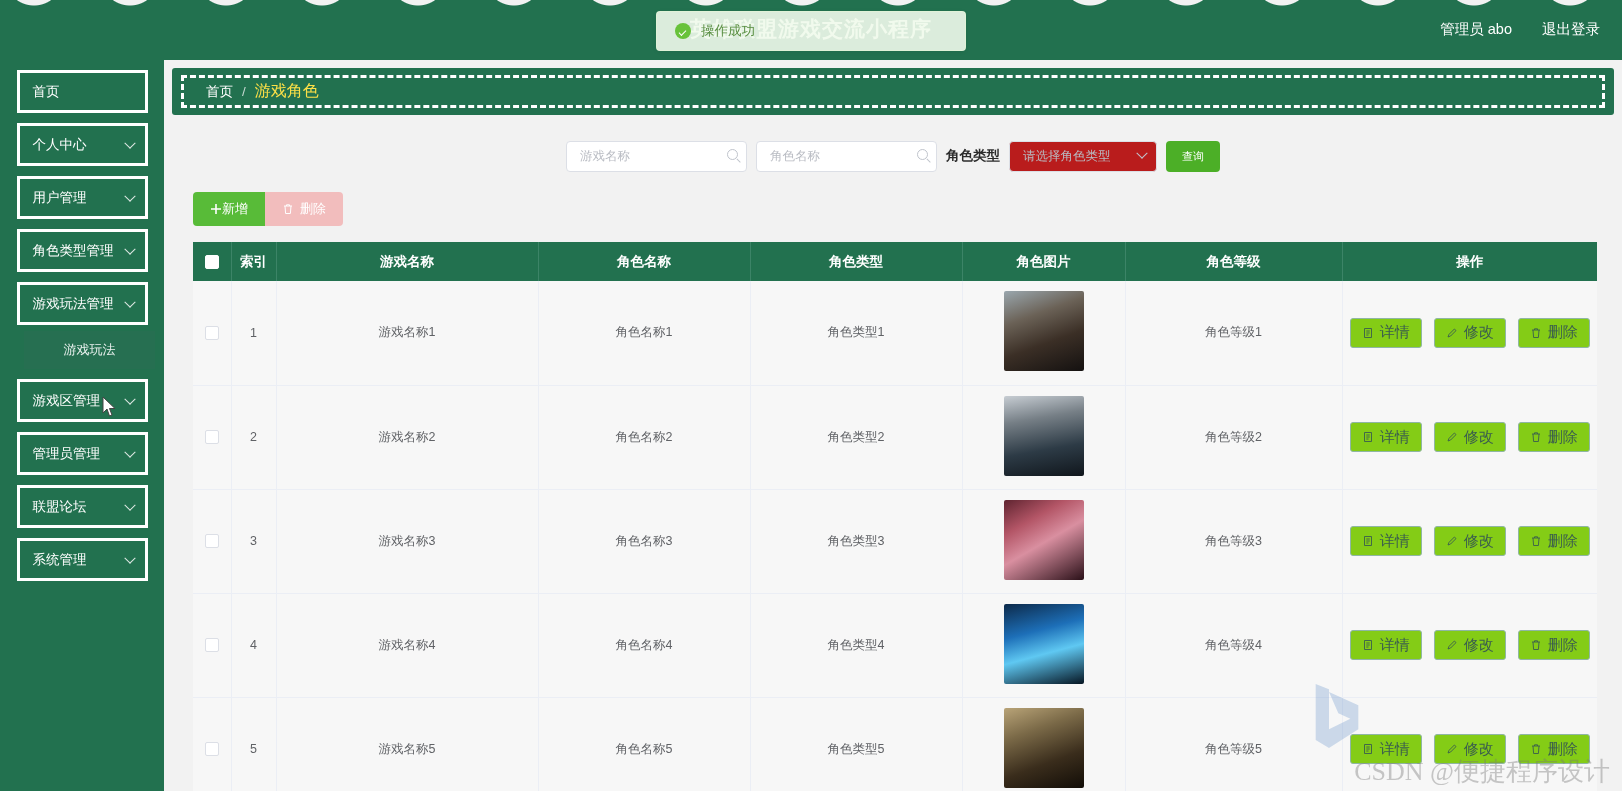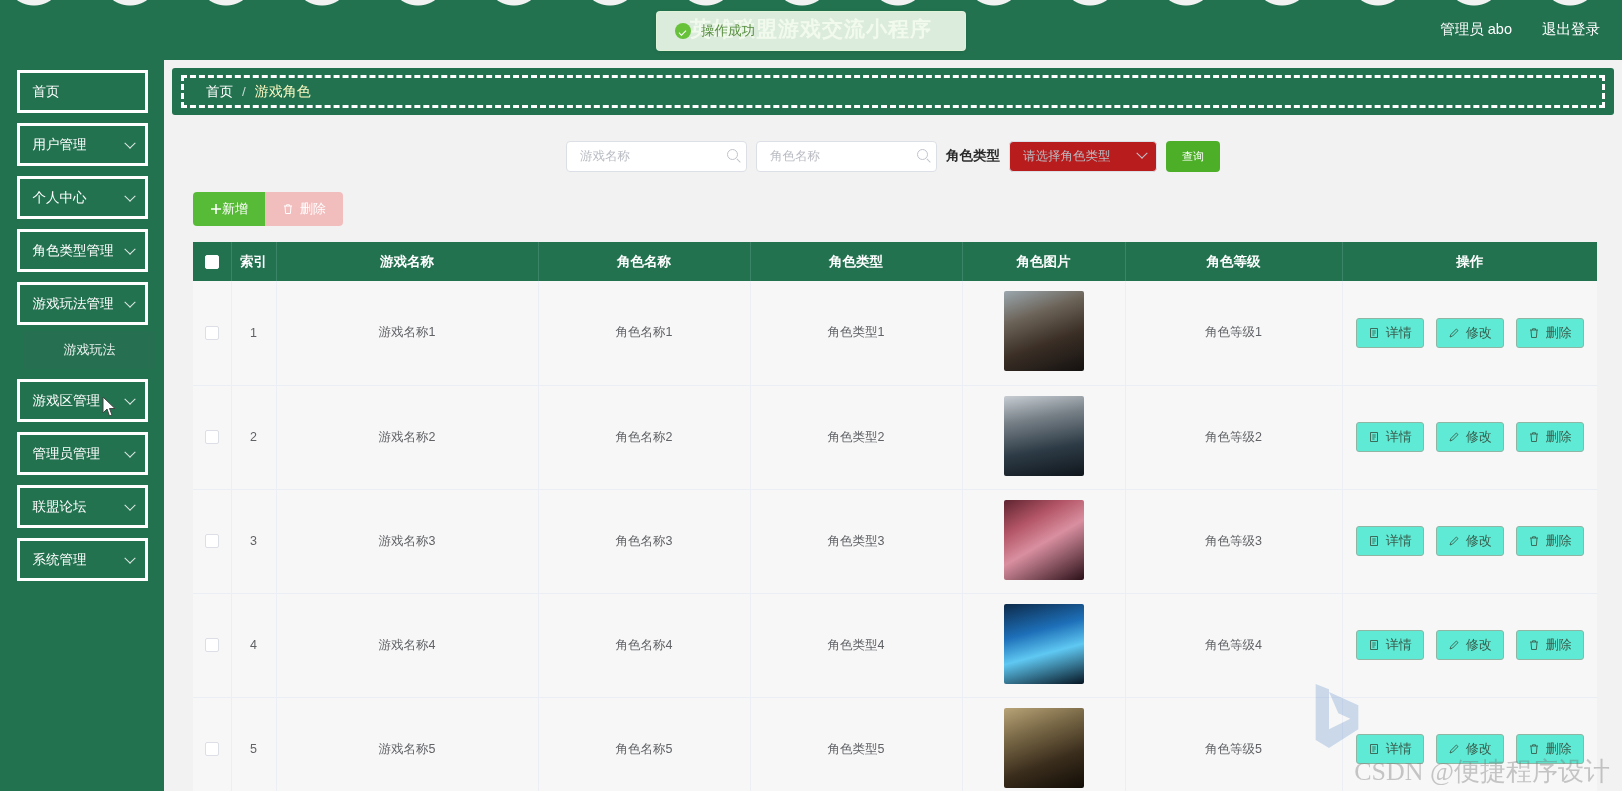--- a/index.html
+++ b/index.html
@@ -124,21 +124,21 @@
     padding: 0 9px;
   }
   .crumb-inner {
     width: 100%; height: 33px;
     border: 3px dashed #ffffff;
     display: flex; align-items: center;
     padding-left: 22px; gap: 9px;
   }
   .crumb-inner .c-home { color: #ffffff; font-size: 13.5px; cursor: pointer; }
   .crumb-inner .c-sep  { color: #c6d8d1; font-size: 13.5px; }
-  .crumb-inner .c-cur  { color: #fef9c3; font-size: 14px; }
+  .crumb-inner .c-cur  { color: #fde047; font-size: 16px; }
 
   
   .filter-row {
     margin-top: 25px;
     height: 32px;
     display: flex; align-items: center; justify-content: center;
     gap: 9px;
   }
   .inp-wrap { position: relative; }
   .inp {
@@ -242,22 +242,22 @@
   }
   .thumb {
     width: 80px; height: 80px; display: inline-block;
     border-radius: 2px; overflow: hidden;
     background: #2a2f3a;
   }
   .ops { display: flex; gap: 12px; justify-content: center; align-items: center; }
   .op-btn {
     height: 30px; padding: 0 11px;
     border: 1px solid #8fb6a4; border-radius: 3px;
-    background: #5eead4; color: #3a5d4e;
-    font-size: 13px; cursor: pointer;
+    background: #84cc16; color: #3a5d4e;
+    font-size: 15px; cursor: pointer;
     display: flex; align-items: center; gap: 6px;
     font-family: "Liberation Sans", sans-serif;
     white-space: nowrap;
   }
   .op-ico { width: 12px; height: 12px; flex: none; }
 
   
   .watermark {
     position: absolute; right: 12px; bottom: 2px;
     font-size: 26px; color: rgba(120,120,120,0.40);
@@ -286,25 +286,25 @@
   <div class="toast">
     <div class="toast-ico"></div>
     <div class="toast-text">操作成功</div>
   </div>
 
   <div class="sidebar">
     <div class="menu-item">
       <span class="label">首页</span>
     </div>
     <div class="menu-item">
+      <span class="label">个人中心</span>
+      <span class="chev"></span>
+    </div>
+    <div class="menu-item">
       <span class="label">用户管理</span>
-      <span class="chev"></span>
-    </div>
-    <div class="menu-item">
-      <span class="label">个人中心</span>
       <span class="chev"></span>
     </div>
     <div class="menu-item">
       <span class="label">角色类型管理</span>
       <span class="chev"></span>
     </div>
     <div class="menu-item">
       <span class="label">游戏玩法管理</span>
       <span class="chev"></span>
     </div>

